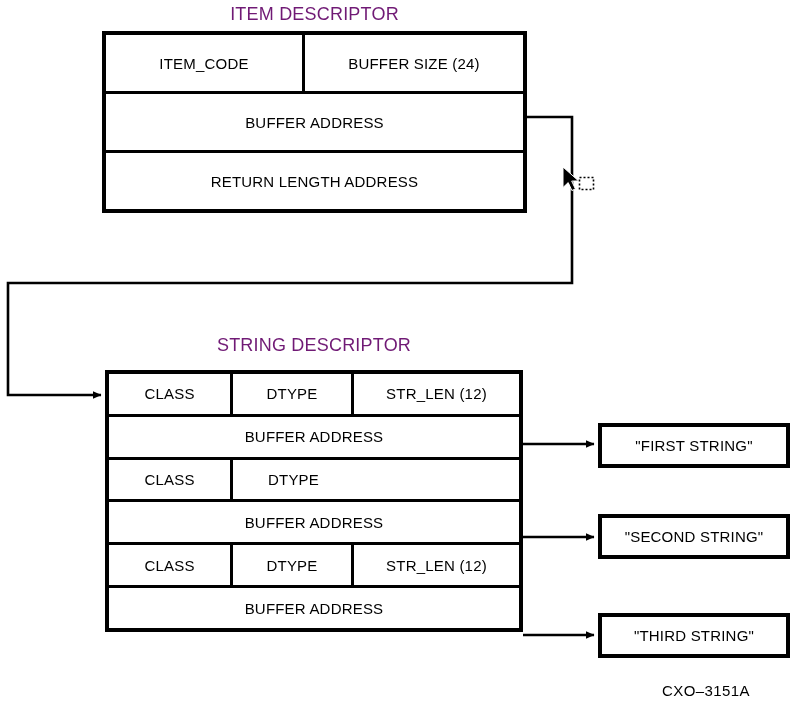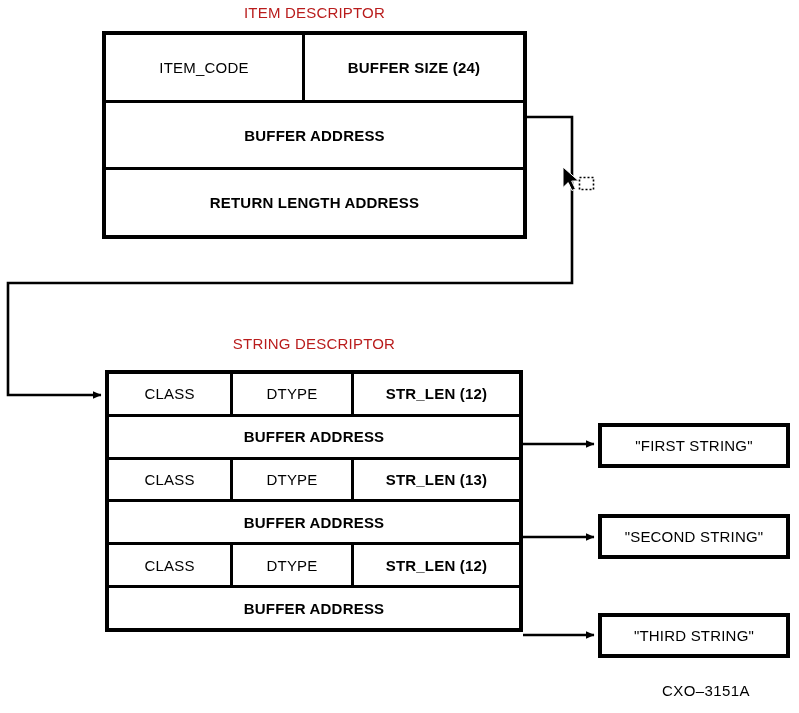--- a/index.html
+++ b/index.html
@@ -15,25 +15,25 @@
     position: relative;
     width: 799px;
     height: 713px;
     background: #ffffff;
     overflow: hidden;
   }
 
   
   .caption-label {
     position: absolute;
-    font-size: 15px;
+    font-size: 18px;
     letter-spacing: 0.2px;
     white-space: nowrap;
     text-align: center;
-    color: #b91c1c;
+    color: #701a75;
   }
   .fig-id {
     position: absolute;
     font-size: 15px;
     letter-spacing: 0.4px;
     white-space: nowrap;
   }
 
   
   .struct {
@@ -57,21 +57,21 @@
     box-sizing: border-box;
     display: flex;
     align-items: center;
     justify-content: center;
     border-right: 3px solid #000;
     font-size: 15px;
     letter-spacing: 0.2px;
     white-space: nowrap;
     background: #fff;
   }
-  .cell:last-child { border-right: 0; font-weight: bold; }
+  .cell:last-child { border-right: 0; }
   .cell.full { width: 100%; }
 
   
   .item-c1 { width: 199px; }
   .item-c2 { flex: 1 1 auto; }
 
   
   .sd-c1 { width: 124px; }
   .sd-c2 { width: 121px; }
   .sd-c3 { flex: 1 1 auto; }
@@ -131,21 +131,21 @@
       <path d="M523,537 L594,537" fill="none" stroke="#000" stroke-width="2.6" marker-end="url(#arrowhead)"></path>
     </g>
 
     <g>
       <path d="M523,635 L594,635" fill="none" stroke="#000" stroke-width="2.6" marker-end="url(#arrowhead)"></path>
     </g>
   </svg>
 
   <div class="caption-label" style="left:102px; top:4px; width:425px;">ITEM DESCRIPTOR</div>
 
-  <div class="struct" style="left:102px; top:31px; width:425px; height:208px;">
+  <div class="struct" style="left:102px; top:31px; width:425px; height:182px;">
 
     <div class="row">
       <div class="cell item-c1">ITEM_CODE</div>
       <div class="cell item-c2">BUFFER SIZE (24)</div>
     </div>
 
     <div class="row">
       <div class="cell full">BUFFER ADDRESS</div>
     </div>
 
@@ -164,21 +164,20 @@
       <div class="cell sd-c3">STR_LEN (12)</div>
     </div>
 
     <div class="row">
       <div class="cell full">BUFFER ADDRESS</div>
     </div>
 
     <div class="row">
       <div class="cell sd-c1">CLASS</div>
       <div class="cell sd-c2">DTYPE</div>
-      <div class="cell sd-c3">STR_LEN (13)</div>
     </div>
 
     <div class="row">
       <div class="cell full">BUFFER ADDRESS</div>
     </div>
 
     <div class="row">
       <div class="cell sd-c1">CLASS</div>
       <div class="cell sd-c2">DTYPE</div>
       <div class="cell sd-c3">STR_LEN (12)</div>

